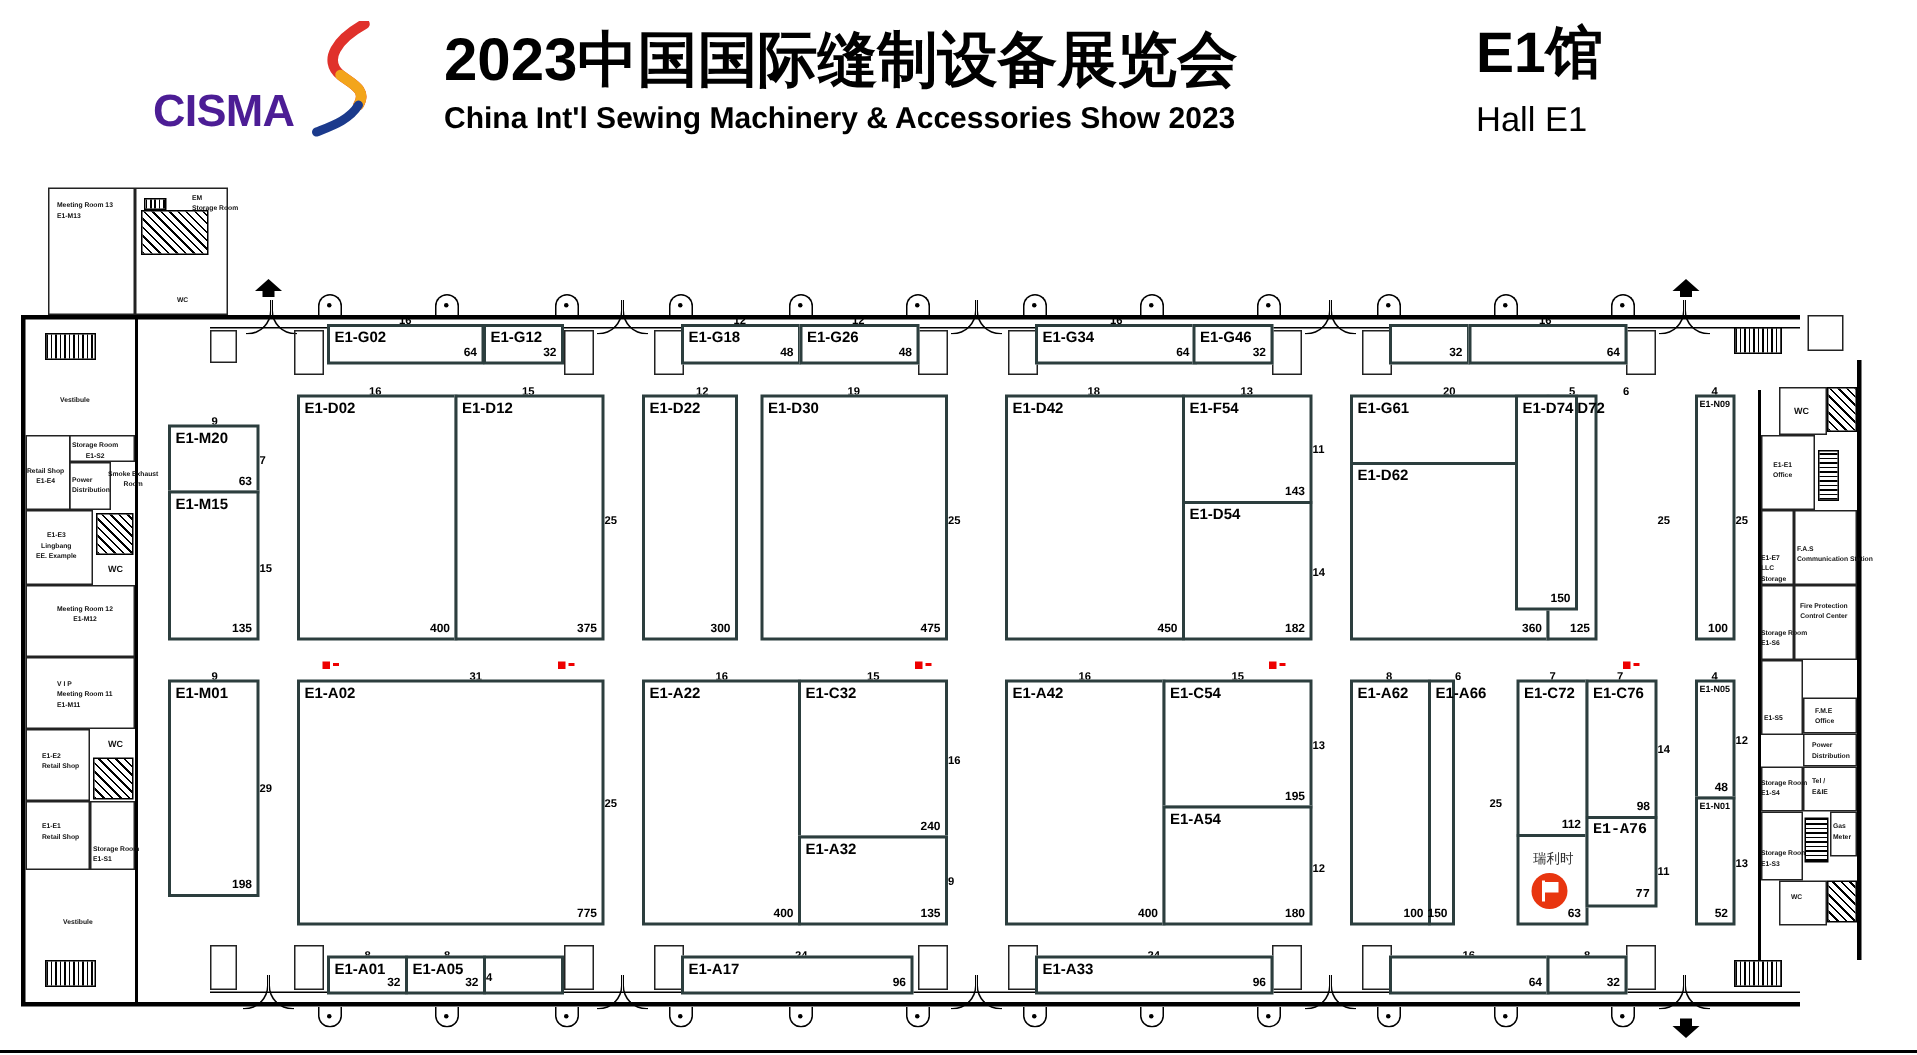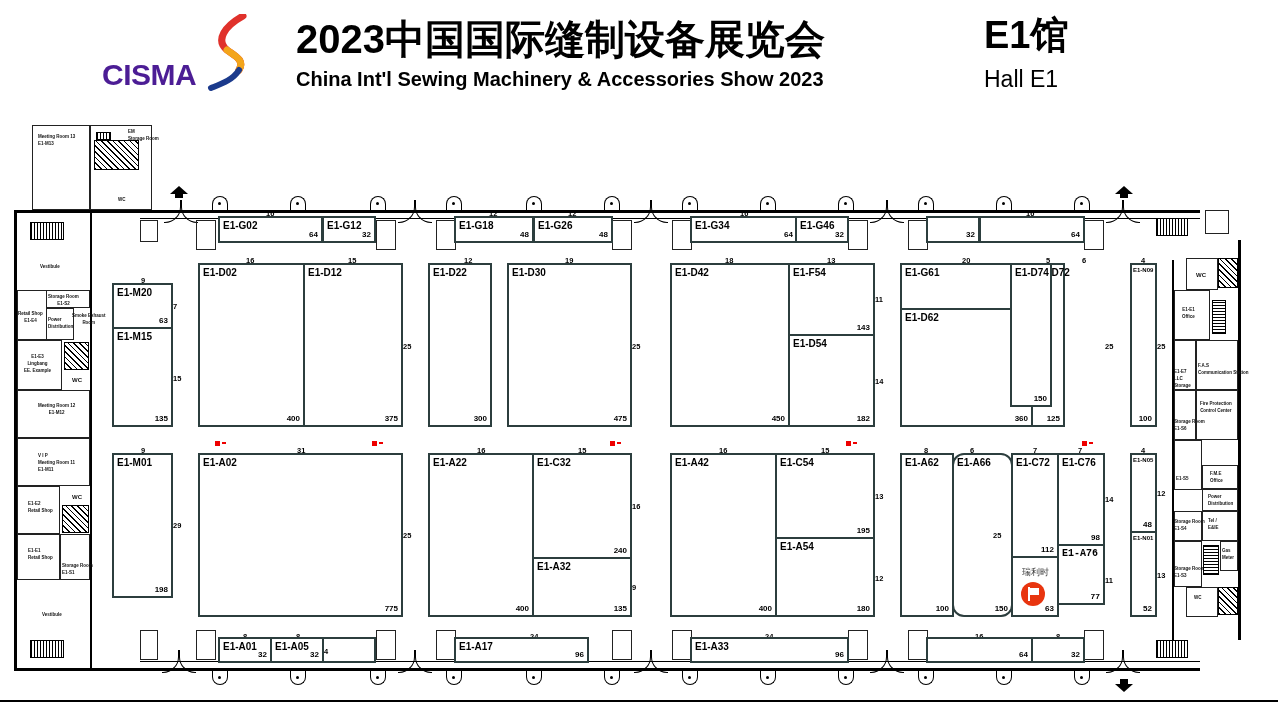--- a/index.html
+++ b/index.html
@@ -349,21 +349,21 @@
   <div class="hydrant" style="left:846px;top:441px;"></div>
   <div class="hydrant" style="left:1082px;top:441px;"></div>
 
   <span class="dim" style="left:141px;top:446px;">9</span>
   <div class="booth" style="left:112px;top:453px;width:61px;height:145px;">
     <span class="bid">E1-M01</span>
     <span class="area">198</span>
   </div>
   <span class="dim" style="left:173px;top:521px;">29</span>
 
-  <span class="dim" style="left:297px;top:446px;">31</span>
+  <span class="dim" style="left:313px;top:446px;">31</span>
   <div class="booth" style="left:198px;top:453px;width:205px;height:164px;">
     <span class="bid">E1-A02</span>
     <span class="area">775</span>
   </div>
   <span class="dim" style="left:403px;top:531px;">25</span>
 
   <span class="dim" style="left:477px;top:446px;">16</span>
   <span class="dim" style="left:578px;top:446px;">15</span>
   <div class="booth" style="left:428px;top:453px;width:106px;height:164px;">
     <span class="bid">E1-A22</span>
@@ -396,21 +396,21 @@
   </div>
   <span class="dim" style="left:875px;top:492px;">13</span>
   <span class="dim" style="left:875px;top:574px;">12</span>
 
   <span class="dim" style="left:924px;top:446px;">8</span>
   <span class="dim" style="left:970px;top:446px;">6</span>
   <div class="booth" style="left:900px;top:453px;width:54px;height:164px;">
     <span class="bid">E1-A62</span>
     <span class="area">100</span>
   </div>
-  <div class="booth" style="left:952px;top:453px;width:61px;height:164px;border-radius:12px;">
+  <div class="booth" style="left:952px;top:453px;width:18px;height:164px;">
     <span class="bid">E1-A66</span>
     <span class="area">150</span>
   </div>
   <span class="dim" style="left:993px;top:531px;">25</span>
 
   <span class="dim" style="left:1033px;top:446px;">7</span>
   <span class="dim" style="left:1078px;top:446px;">7</span>
   <div class="booth" style="left:1011px;top:453px;width:48px;height:105px;">
     <span class="bid">E1-C72</span>
     <span class="area">112</span>
@@ -449,21 +449,21 @@
     <span class="bid">E1-A01</span>
     <span class="area">32</span>
   </div>
   <div class="booth" style="left:270px;top:637px;width:54px;height:26px;">
     <span class="bid">E1-A05</span>
     <span class="area">32</span>
   </div>
   <div class="booth" style="left:322px;top:637px;width:54px;height:26px;"></div>
   <span class="dim" style="left:324px;top:647px;">4</span>
   <span class="dim" style="left:530px;top:632px;">24</span>
-  <div class="booth" style="left:454px;top:637px;width:135px;height:26px;padding-left:14px;">
+  <div class="booth" style="left:454px;top:637px;width:155px;height:26px;padding-left:14px;">
     <span class="bid">E1-A17</span>
     <span class="area">96</span>
   </div>
   <span class="dim" style="left:765px;top:632px;">24</span>
   <div class="booth" style="left:690px;top:637px;width:159px;height:26px;">
     <span class="bid">E1-A33</span>
     <span class="area">96</span>
   </div>
   <span class="dim" style="left:975px;top:632px;">16</span>
   <span class="dim" style="left:1056px;top:632px;">8</span>

